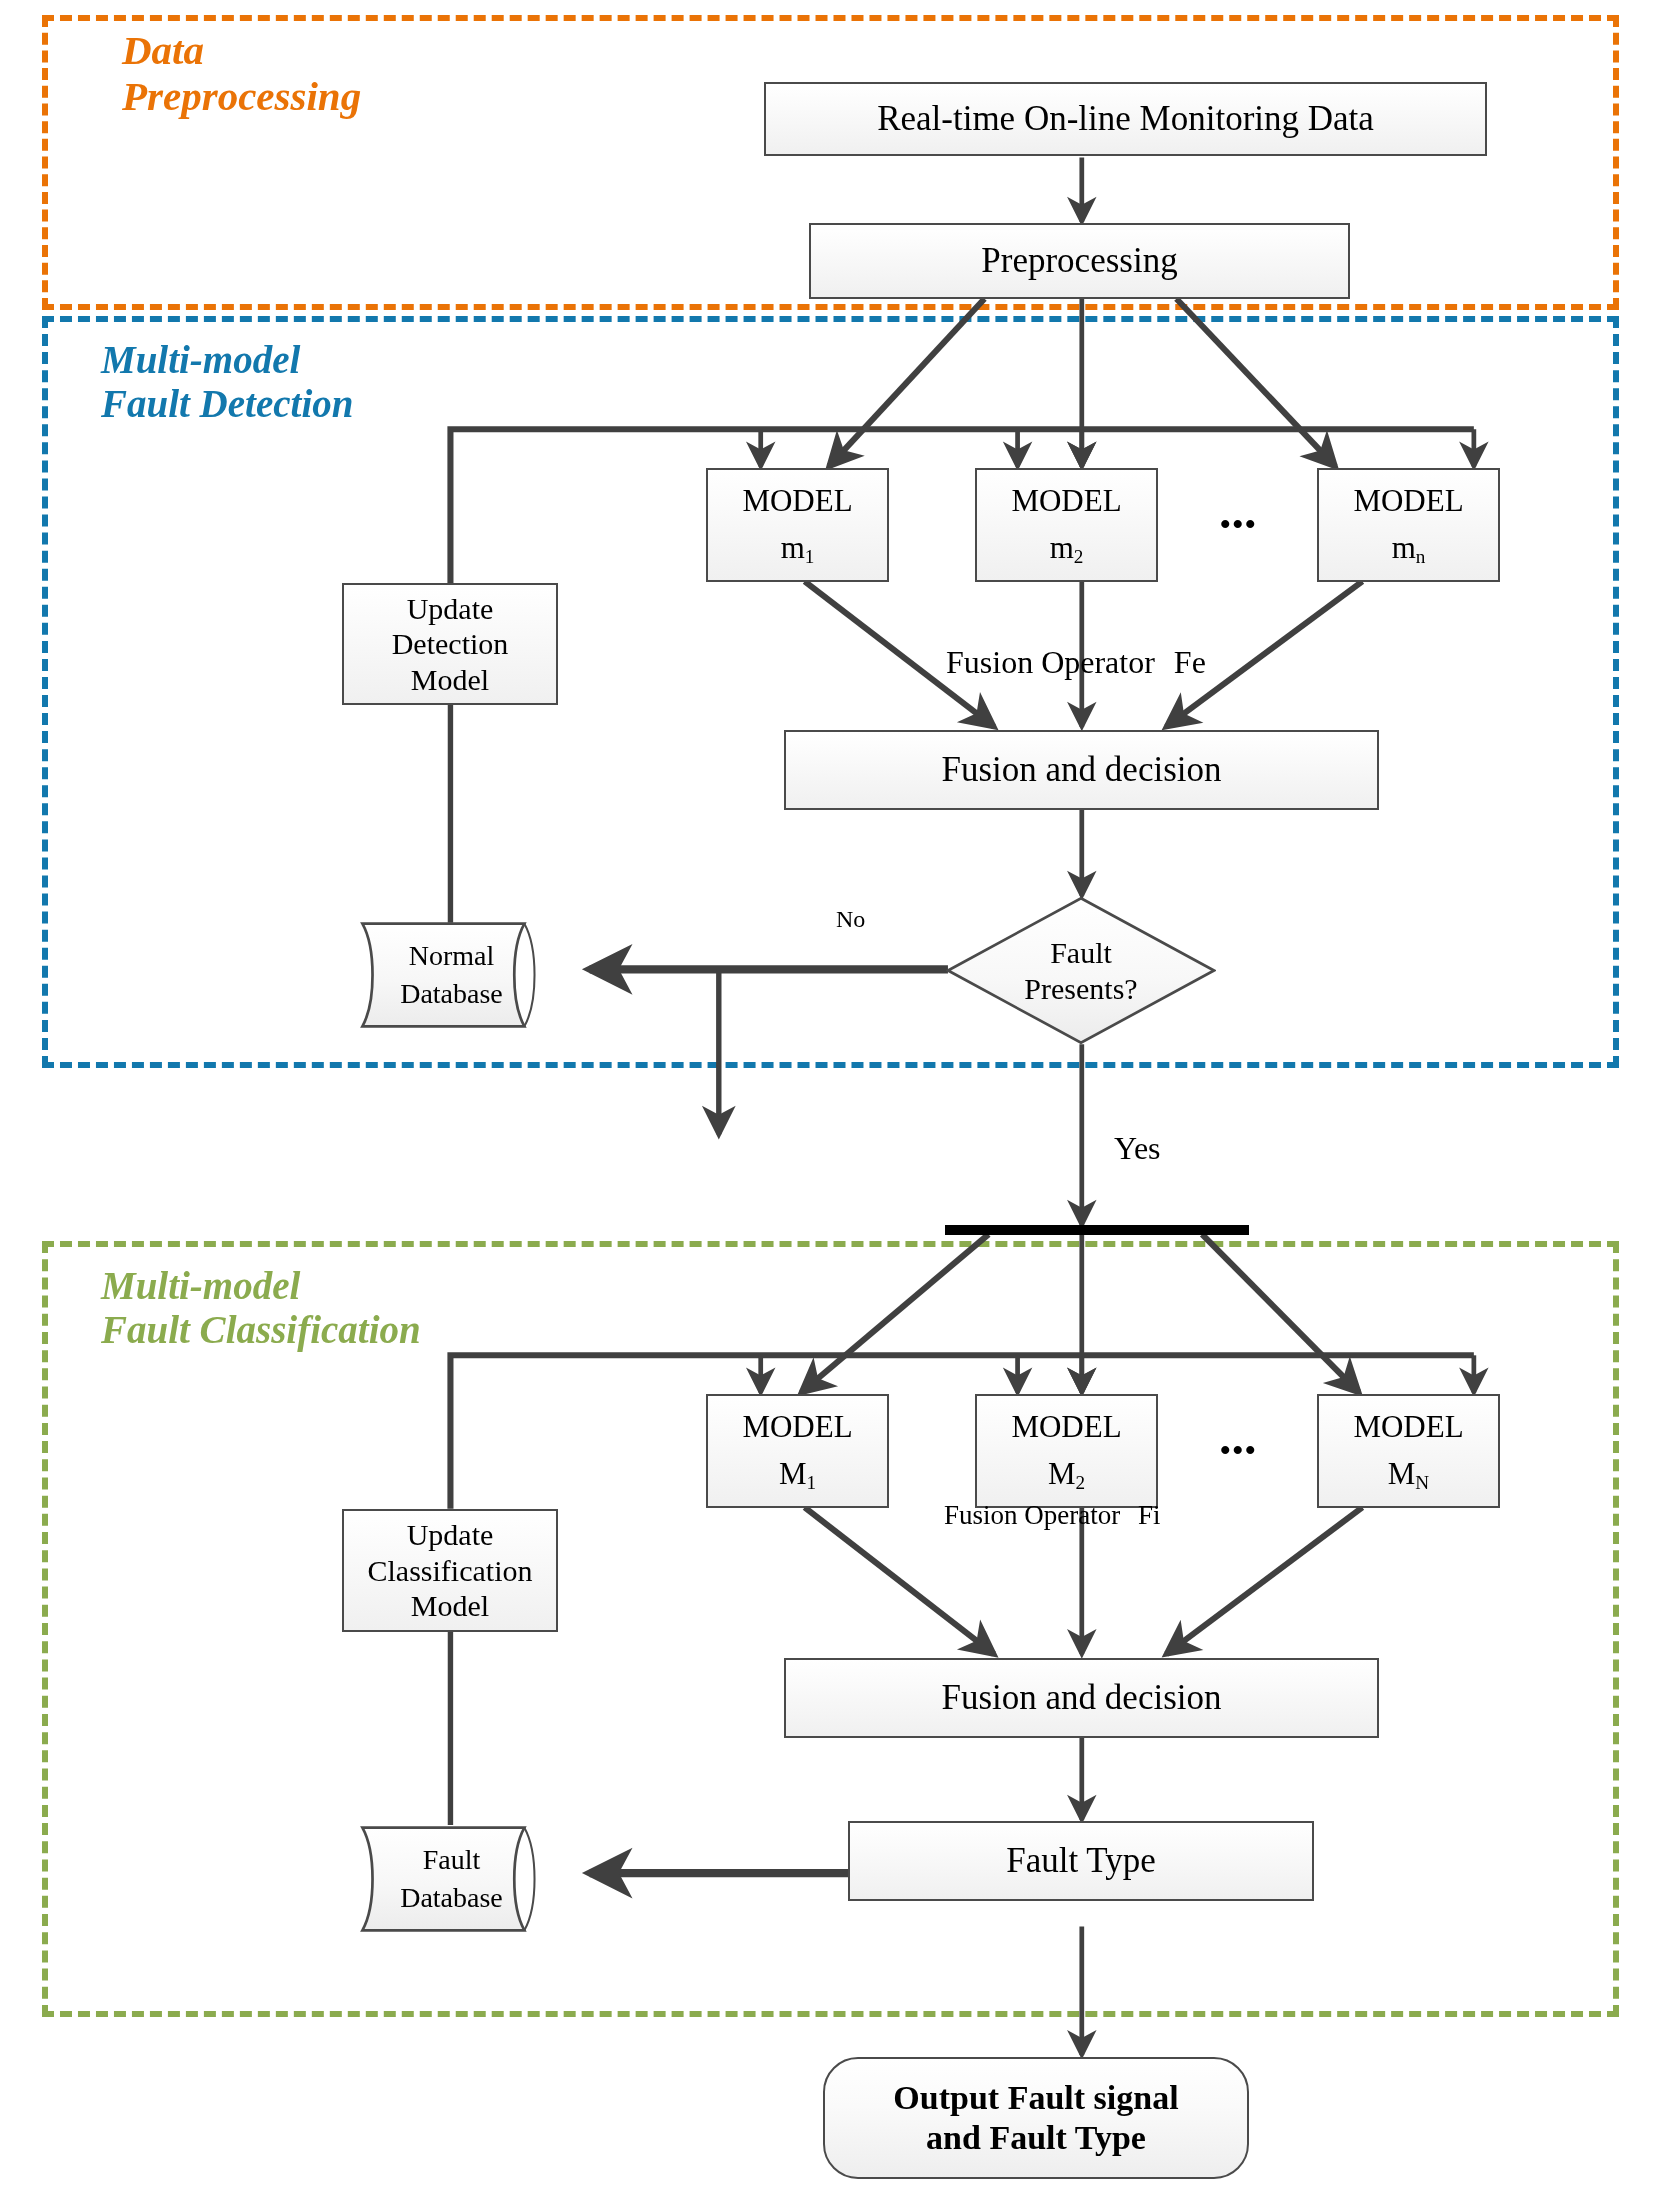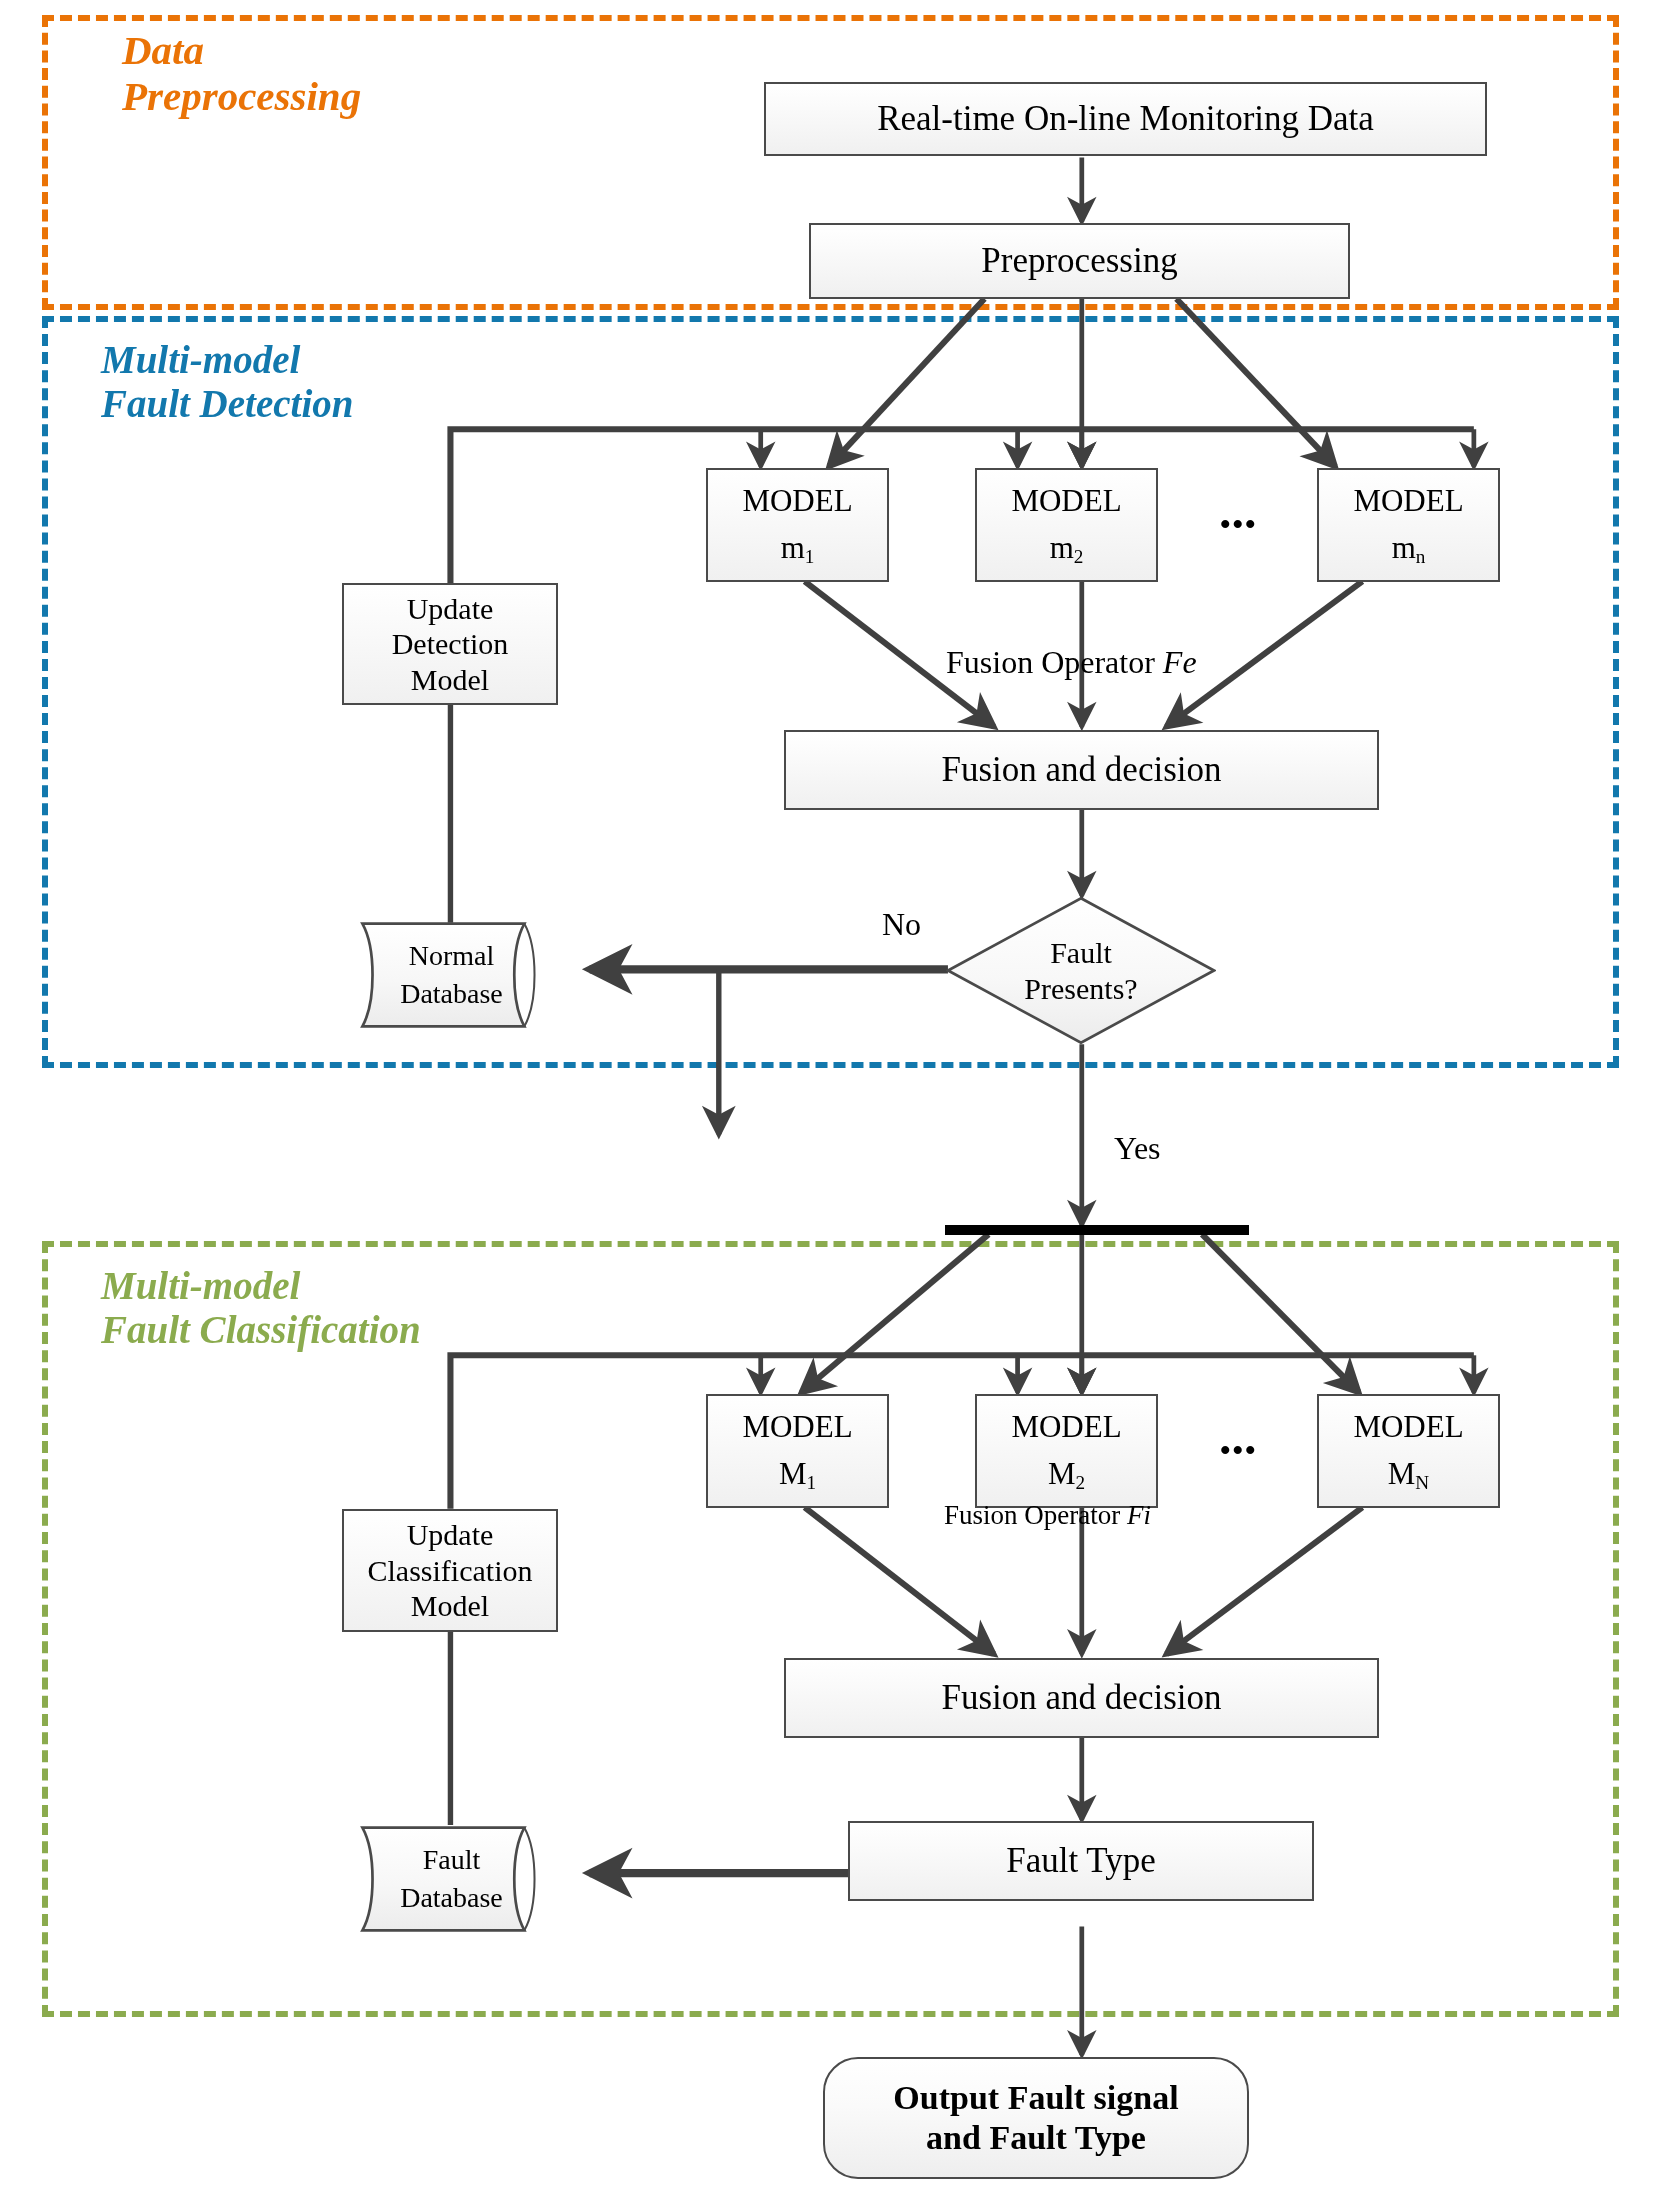--- a/index.html
+++ b/index.html
@@ -31,21 +31,21 @@
   .diamond-wrap .dtext{position:absolute;left:0;top:0;width:100%;height:100%;
         display:flex;align-items:center;justify-content:center;text-align:center;
         line-height:1.2;color:#000;}
   .db{position:absolute;}
   .db .dbtext{position:absolute;left:0;top:0;width:100%;height:100%;
         display:flex;flex-direction:column;align-items:center;justify-content:center;
         text-align:center;line-height:1.35;color:#000;}
   .bar{position:absolute;background:#000;}
   .plainlabel{position:absolute;color:#000;font-family:"Liberation Serif", serif;
               white-space:nowrap;}
-  .ital{font-style:italic;}
+  .ital{margin-left:11px;}
   .sub{font-size:0.62em;vertical-align:baseline;position:relative;top:0.22em;}
   .dots{position:absolute;color:#000;font-weight:bold;letter-spacing:2px;}
   .modelname{display:block;}
 </style>
 </head>
 <body>
 
 <div id="stage">
 
   <div class="frame orange" style="left:42px;top:15px;width:1577px;height:295px;"></div>
@@ -163,21 +163,21 @@
       <polygon points="200,3 397,110 200,217 3,110" fill="url(#dgrad)" stroke="#4a4a4a" stroke-width="4"></polygon>
     </svg>
     <div class="dtext" style="font-size:30px;">
       <div>
         <div>Fault</div>
         <div>Presents?</div>
       </div>
     </div>
   </div>
 
-  <div class="plainlabel" style="left:882px;top:906px;font-size:32px;">No</div>
+  <div class="plainlabel" style="left:836px;top:906px;font-size:24px;">No</div>
   <div class="plainlabel" style="left:1114px;top:1130px;font-size:32px;">Yes</div>
 
   <div class="db" style="left:350px;top:921px;width:203px;height:108px;">
     <svg viewBox="0 0 300 160" style="width:203px;height:108px;display:block;">
       <defs>
         <linearGradient id="cylgrad1" x1="0" y1="0" x2="0" y2="1">
           <stop offset="0%" stop-color="#ffffff"></stop>
             <stop offset="55%" stop-color="#f7f7f7"></stop>
           <stop offset="100%" stop-color="#ececec"></stop>
         </linearGradient>

